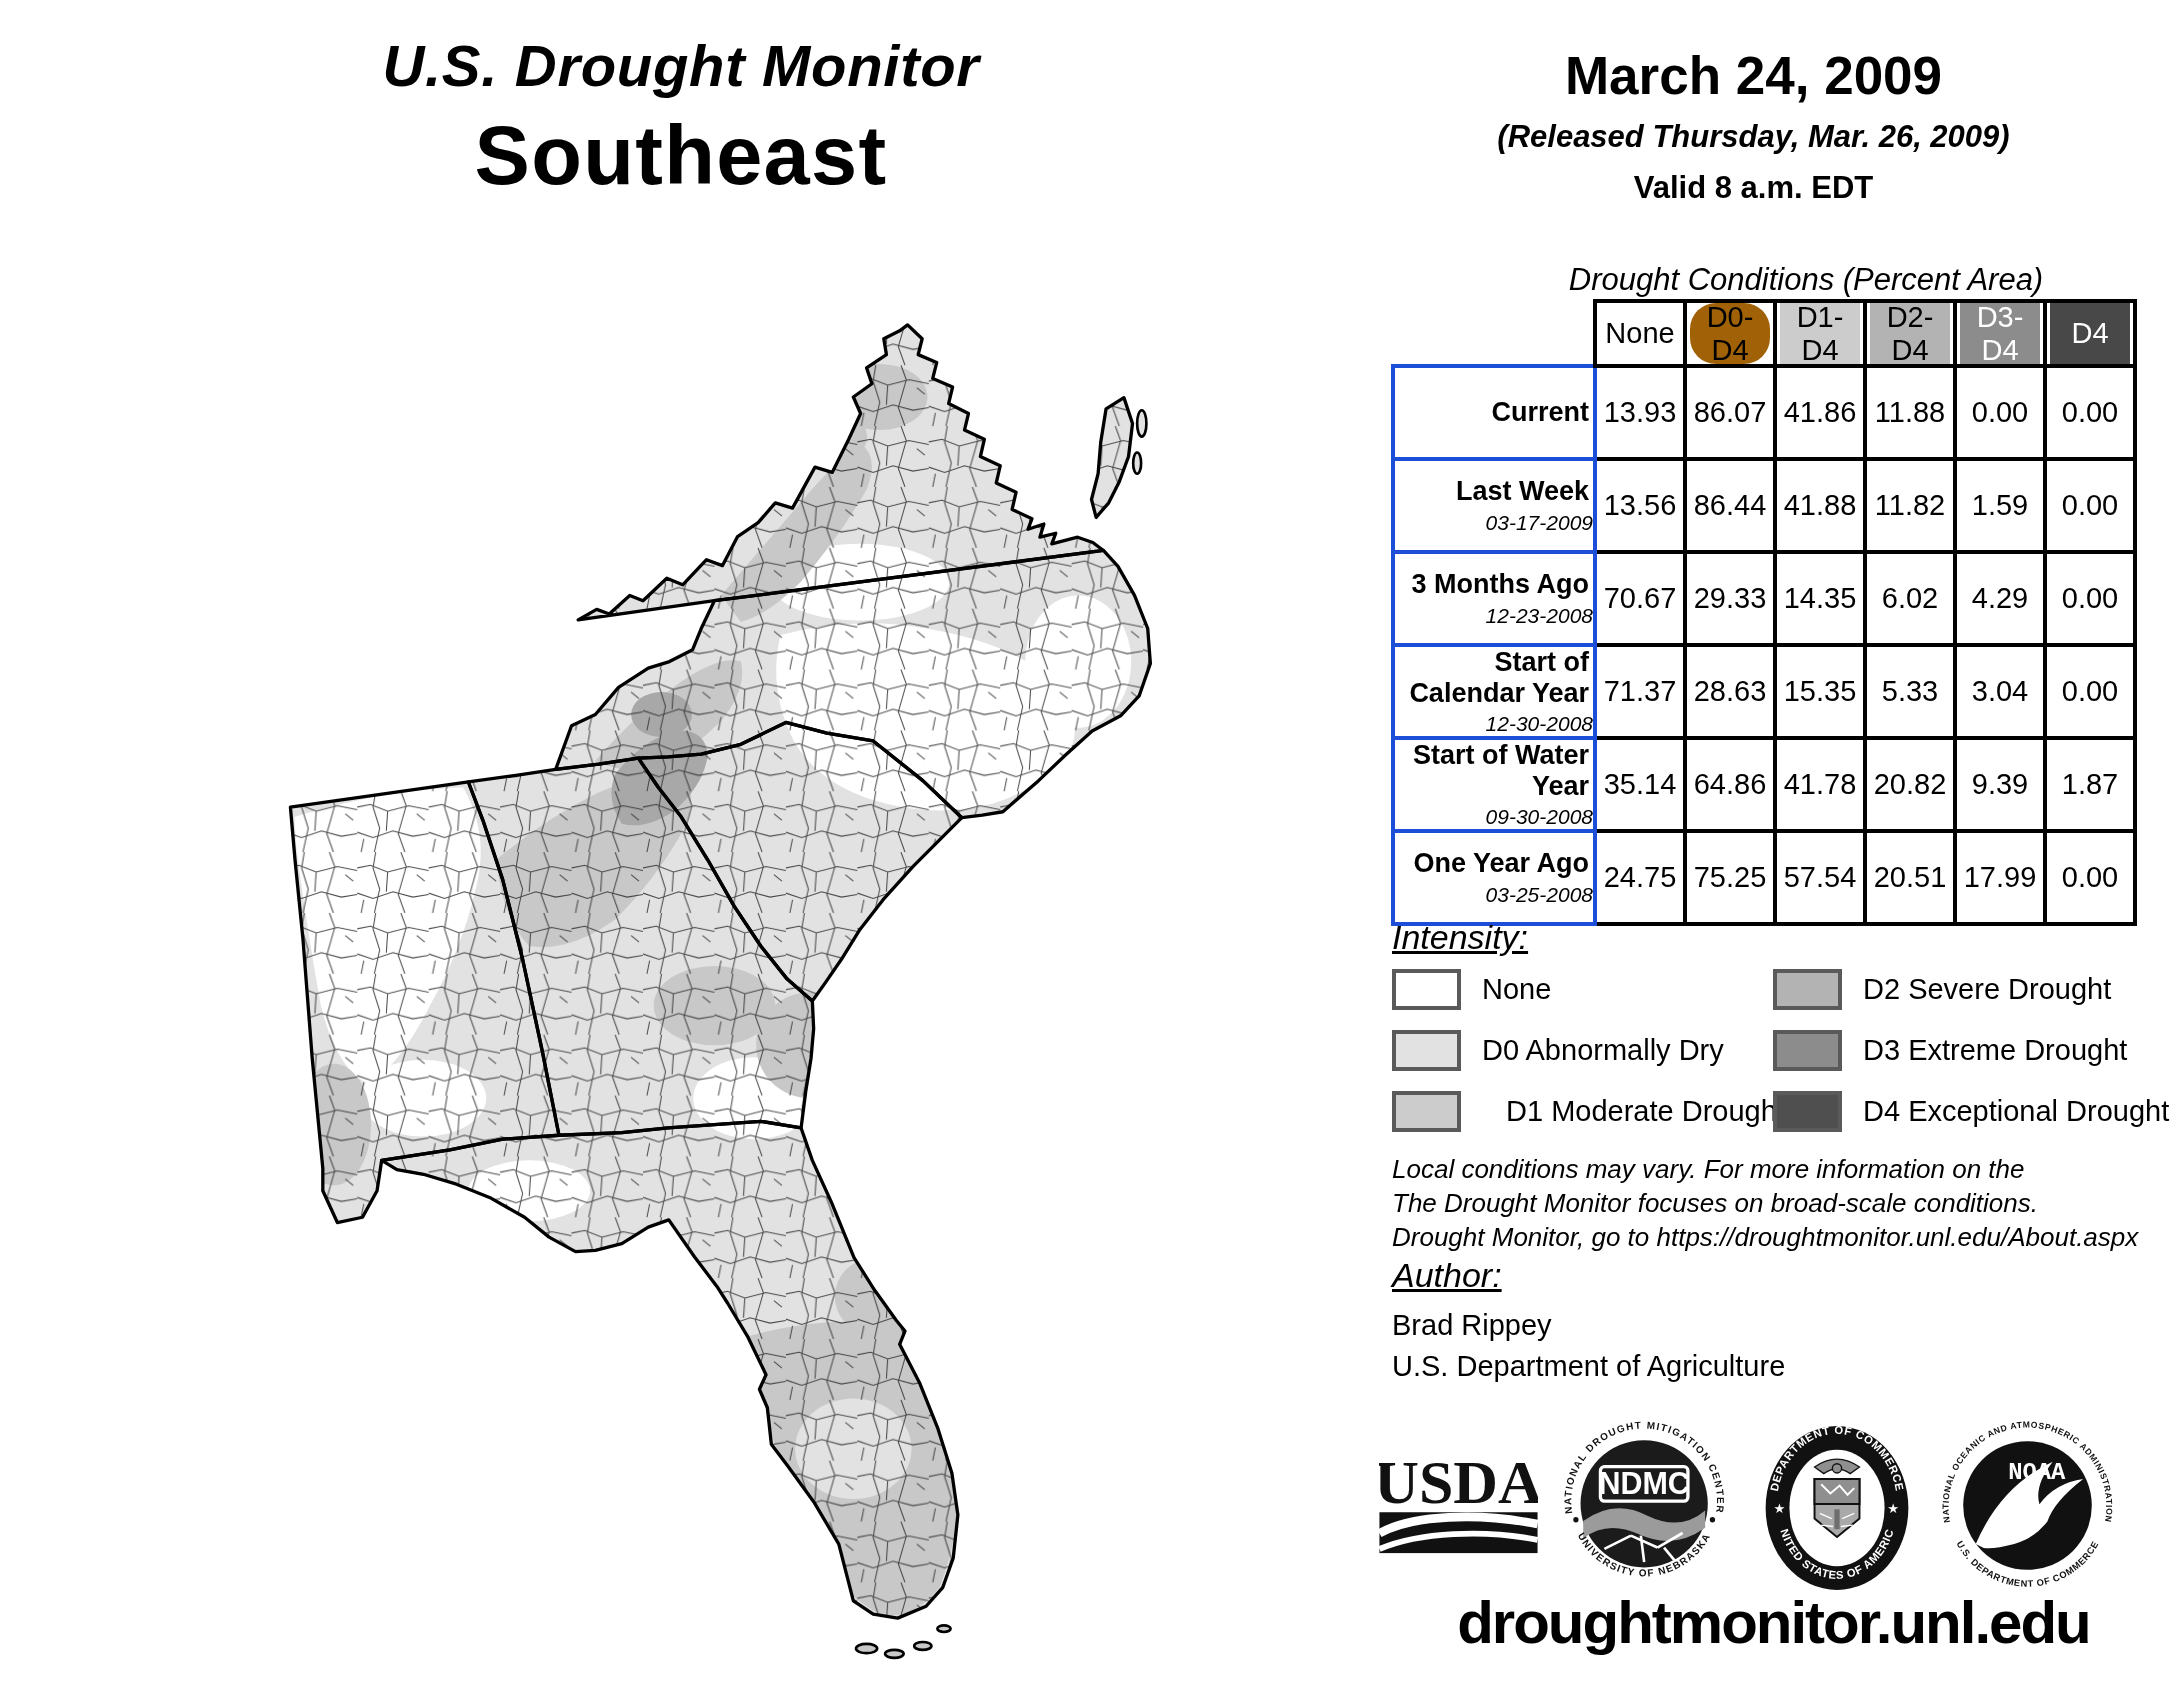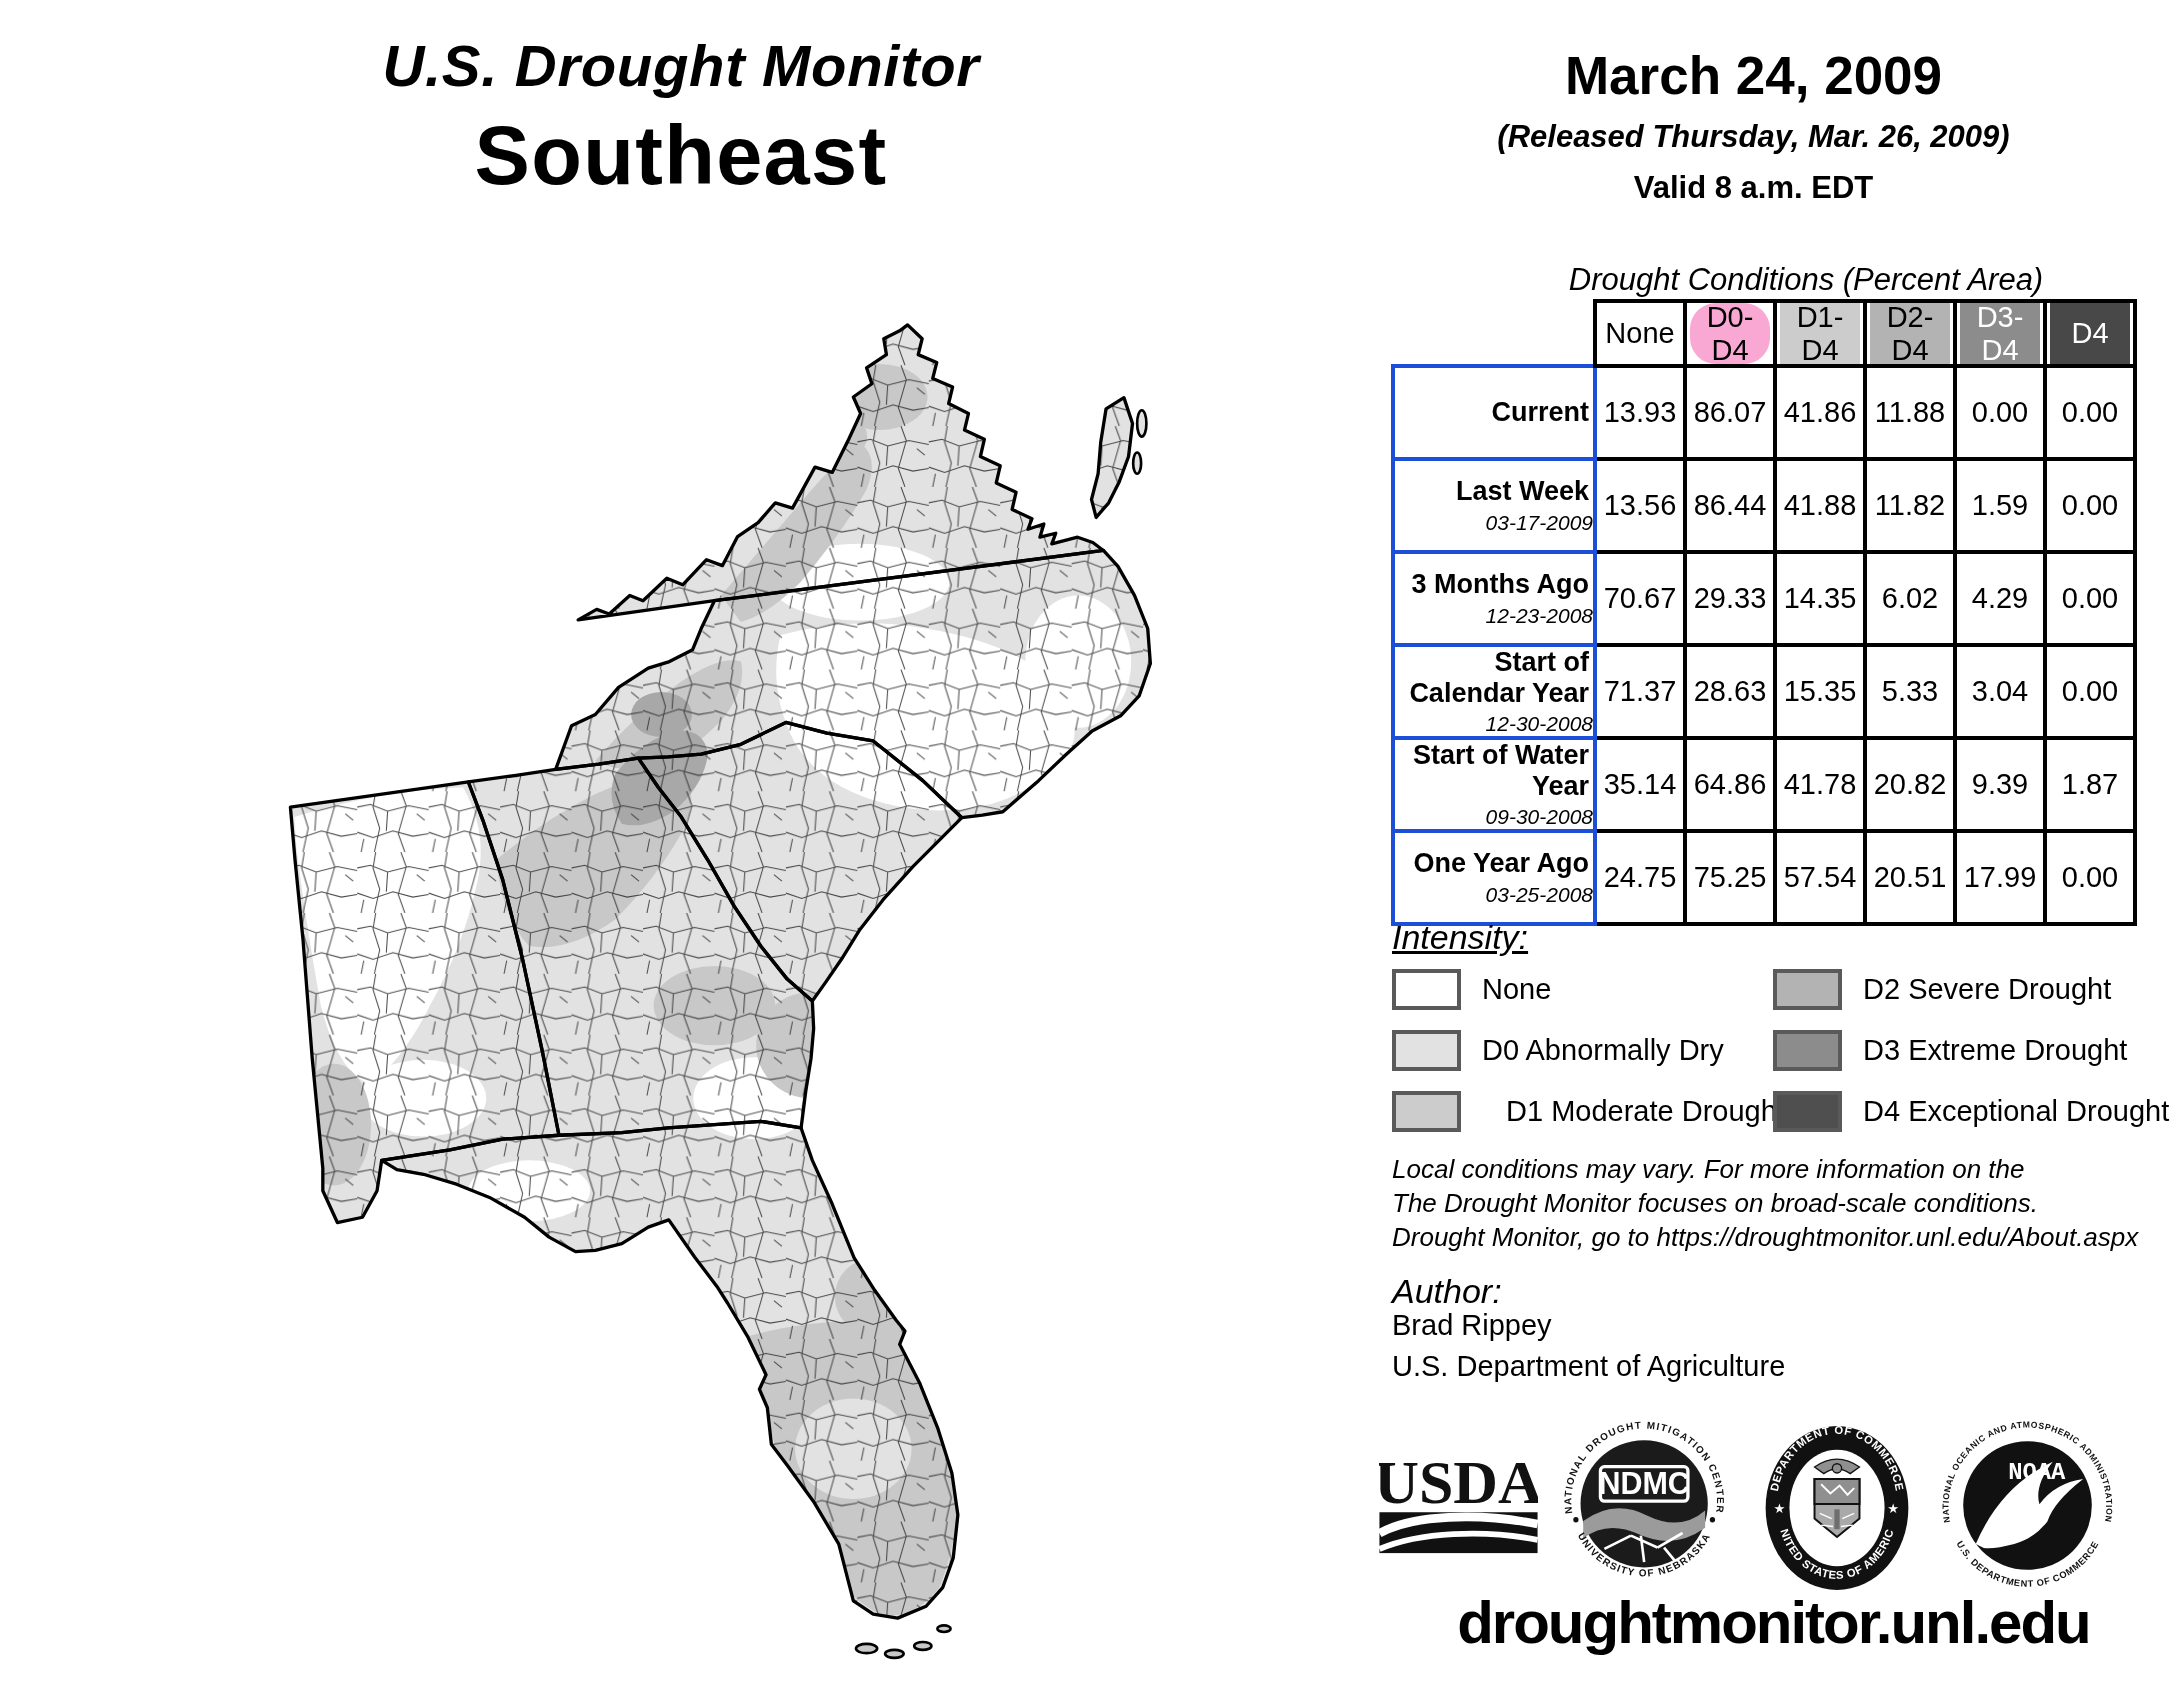--- a/index.html
+++ b/index.html
@@ -43,21 +43,21 @@
     text-decoration:underline;}
   .legend{left:1392px;top:967px;width:748px;}
   .legend-row{position:absolute;display:flex;align-items:center;height:45px;}
   .swatch{width:69px;height:41px;border:4.6px solid #5a5a5a;box-sizing:border-box;flex:none;}
   .legend-label{font-size:29px;margin-left:21px;white-space:nowrap;}
 
   
   .disclaimer{left:1392px;top:1153px;width:781px;font-size:26px;font-style:italic;
     line-height:1.3;}
   .author-heading{left:1392px;top:1256px;font-size:34px;font-style:italic;
-    margin-top:16px;}
+    text-decoration:underline;}
   .author-name{left:1392px;top:1309px;font-size:29px;}
   .author-org{left:1392px;top:1350px;font-size:29px;}
 
   
   .logo{position:absolute;}
   .url-line{left:1416px;top:1588px;width:715px;text-align:center;font-size:60px;
     font-weight:bold;letter-spacing:-2px;}
 
   
   #map-svg{left:0;top:0;}
@@ -168,21 +168,21 @@
       <col class="col-data">
       <col class="col-data">
   </colgroup>
   <tbody>
       <tr>
     <td class="corner"></td>
     <th class="hcell hc-0">
           <div class="hchip" style="background-color: rgb(255, 255, 255);">None</div>
         </th>
     <th class="hcell hc-1">
-          <div class="hchip" style="background-color: #f9a8d4; border-radius: 26px;">D0-D4</div>
+          <div class="hchip" style="background-color: #a16207; border-radius: 26px;">D0-D4</div>
         </th>
     <th class="hcell hc-2">
           <div class="hchip" style="background-color: rgb(204, 204, 204);">D1-D4</div>
         </th>
     <th class="hcell hc-3">
           <div class="hchip" style="background-color: rgb(179, 179, 179);">D2-D4</div>
         </th>
     <th class="hcell hc-4">
           <div class="hchip" style="background-color: rgb(140, 140, 140);">D3-D4</div>
         </th>

